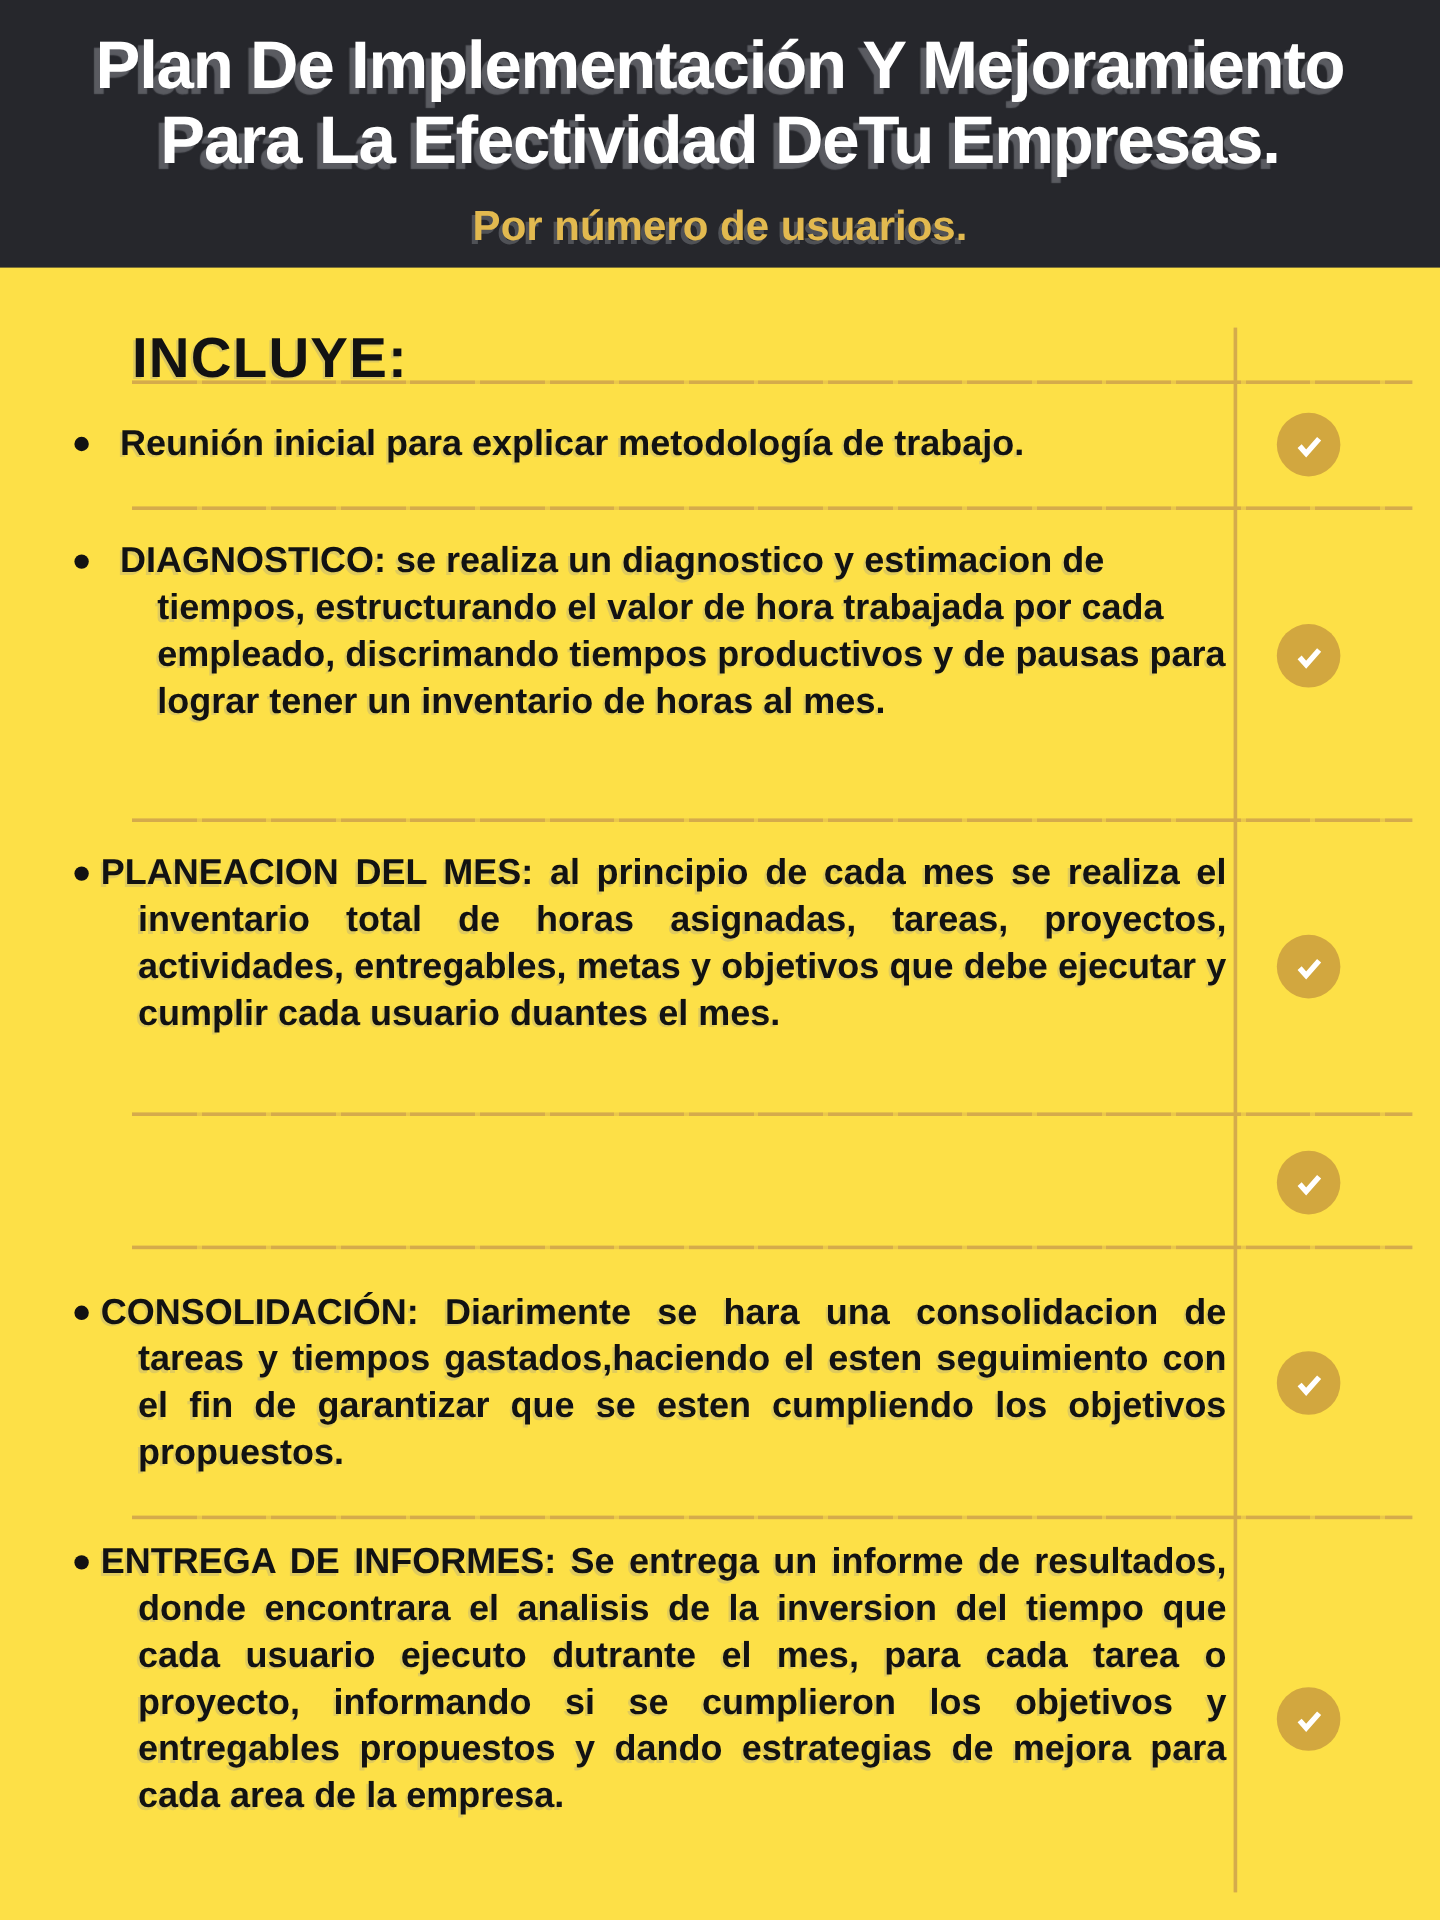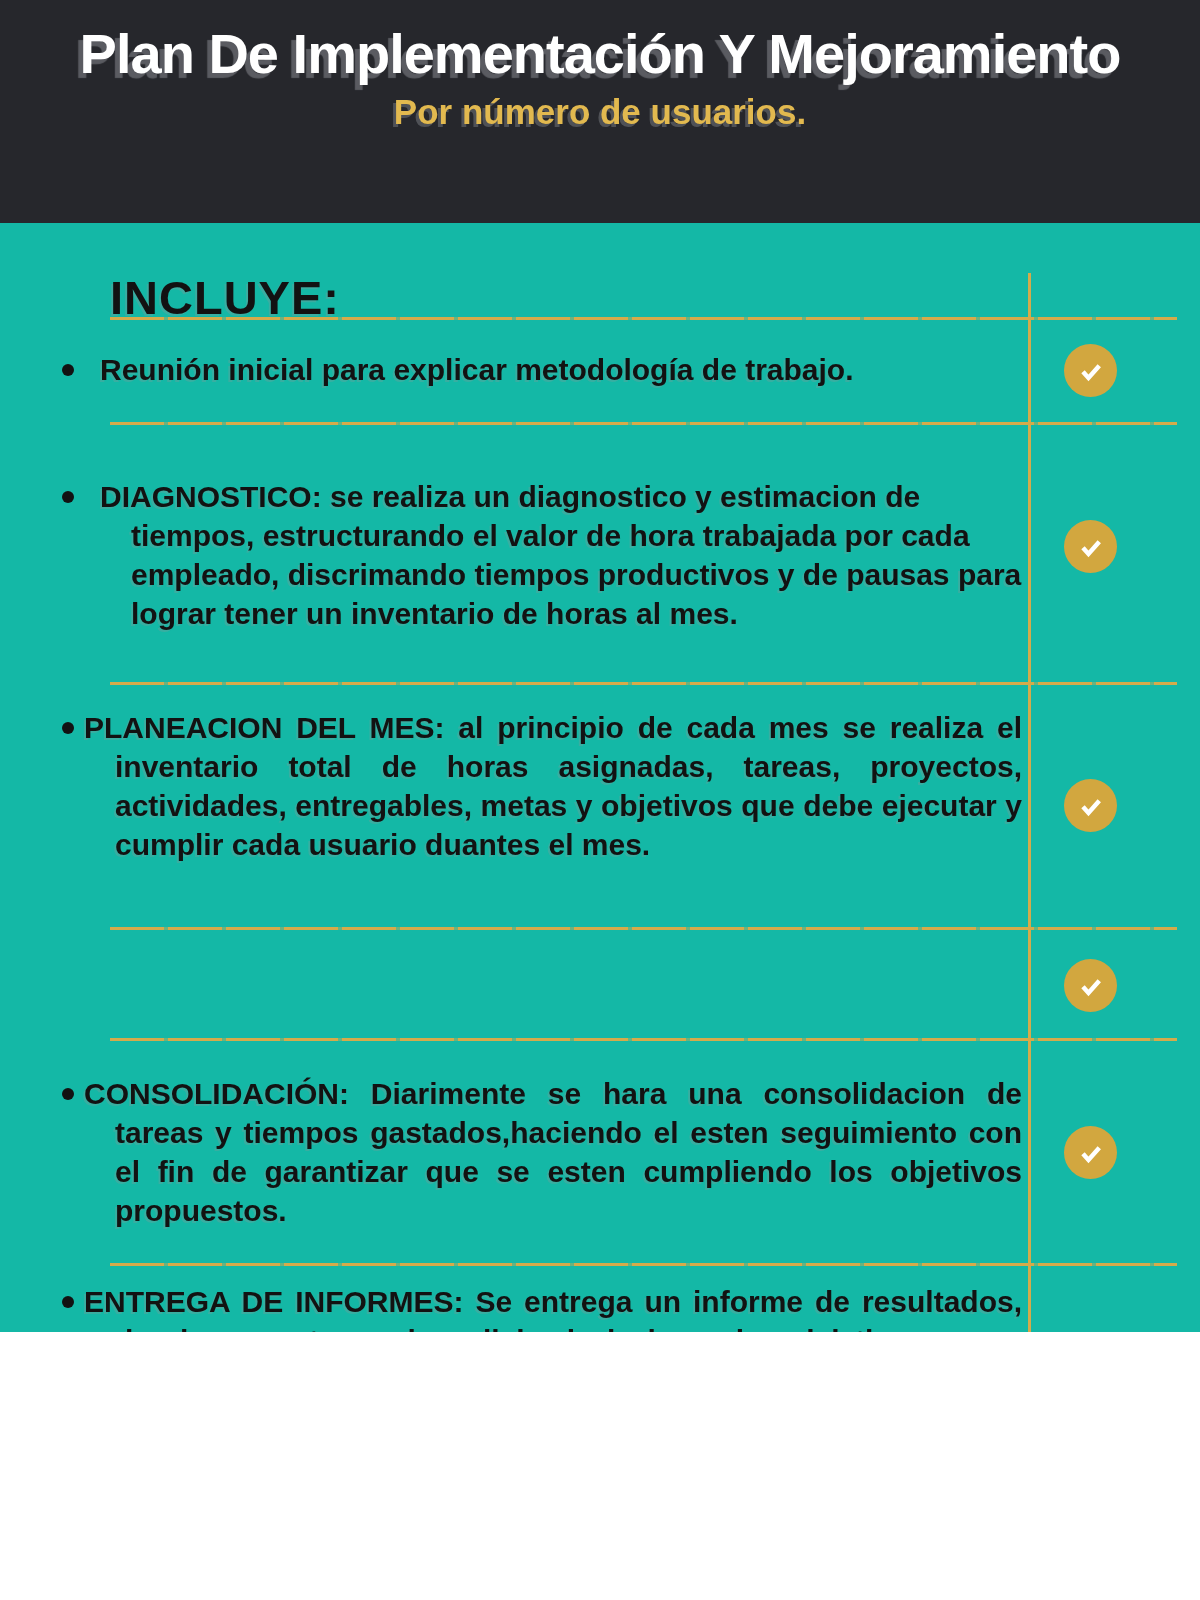--- a/index.html
+++ b/index.html
@@ -11,22 +11,22 @@
     --check-mark: #ffffff;
     --text-color: #121212;
   }
   * { margin: 0; padding: 0; box-sizing: border-box; }
   html, body { background: #ffffff; }
   body { font-family: "Liberation Sans", "DejaVu Sans", sans-serif; }
 
   .page {
     position: relative;
     width: 1200px;
-    height: 1332px;
-    background: #14b8a6;
+    height: 1600px;
+    background: #fde047;
     overflow: hidden;
   }
 
   
   .banner {
     position: absolute;
     top: 0; left: 0;
     width: 1200px;
     height: 223px;
     background: var(--header-bg);
@@ -37,21 +37,21 @@
     padding-top: 22px;
     font-size: 56px;
     line-height: 63px;
     font-weight: bold;
     letter-spacing: -1px;
     color: var(--title-color);
     text-shadow: -5px 5px 1px rgba(118,120,126,0.65);
   }
   .banner .title span { display: block; }
   .banner .subtitle {
-    margin-top: 7px;
+    margin-top: 21px;
     font-size: 35px;
     font-weight: bold;
     color: var(--subtitle-gold);
     text-shadow: -3px 3px 0 rgba(90,92,98,0.8);
   }
 
   
   .heading {
     position: absolute;
     left: 110px;
@@ -125,41 +125,42 @@
   .check svg { width: 32px; height: 32px; display: block; }
 </style>
 </head>
 <body>
 
 <div class="page">
 
   <header class="banner">
     <h1 class="title">
       <span>Plan De Implementación Y Mejoramiento</span>
+      <span>Para La Efectividad DeTu Empresas.</span>
     </h1>
     <div class="subtitle">Por número de usuarios.</div>
   </header>
 
   <h2 class="heading">INCLUYE:</h2>
 
   <div class="vline"></div>
 
   <div class="hline" style="top:317px"></div>
   <div class="hline" style="top:422px"></div>
   <div class="hline" style="top:682px"></div>
   <div class="hline" style="top:927px"></div>
   <div class="hline" style="top:1038px"></div>
   <div class="hline" style="top:1263px"></div>
 
   <div class="item" style="top:350px">
     <span class="dot"></span>
     <div class="txt">Reunión inicial para explicar metodología de trabajo.</div>
   </div>
 
-  <div class="item" style="top:477px">
+  <div class="item" style="top:448px">
     <span class="dot"></span>
     <div class="txt">DIAGNOSTICO: se realiza un diagnostico y estimacion de tiempos, estructurando el valor de hora trabajada por cada empleado, discrimando tiempos productivos y de pausas para lograr tener un inventario de horas al mes.</div>
   </div>
 
   <div class="item justify" style="top:708px">
     <span class="dot"></span>
     <div class="txt">PLANEACION DEL MES: al principio de cada mes se realiza el inventario total de horas asignadas, tareas, proyectos, actividades, entregables, metas y objetivos que debe ejecutar y cumplir cada usuario duantes el mes.</div>
   </div>
 
 

